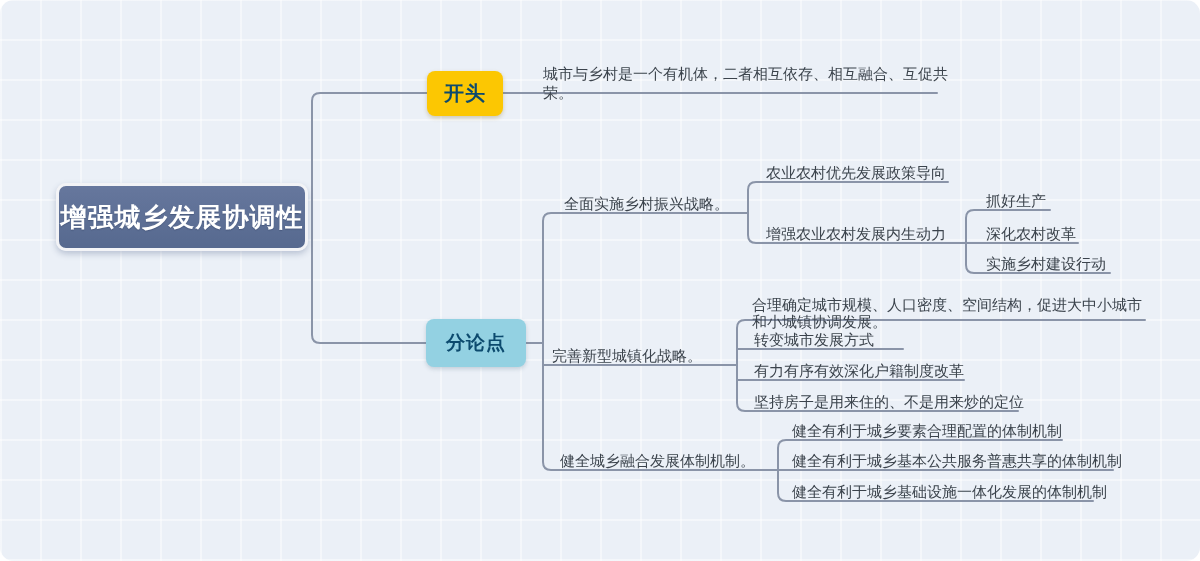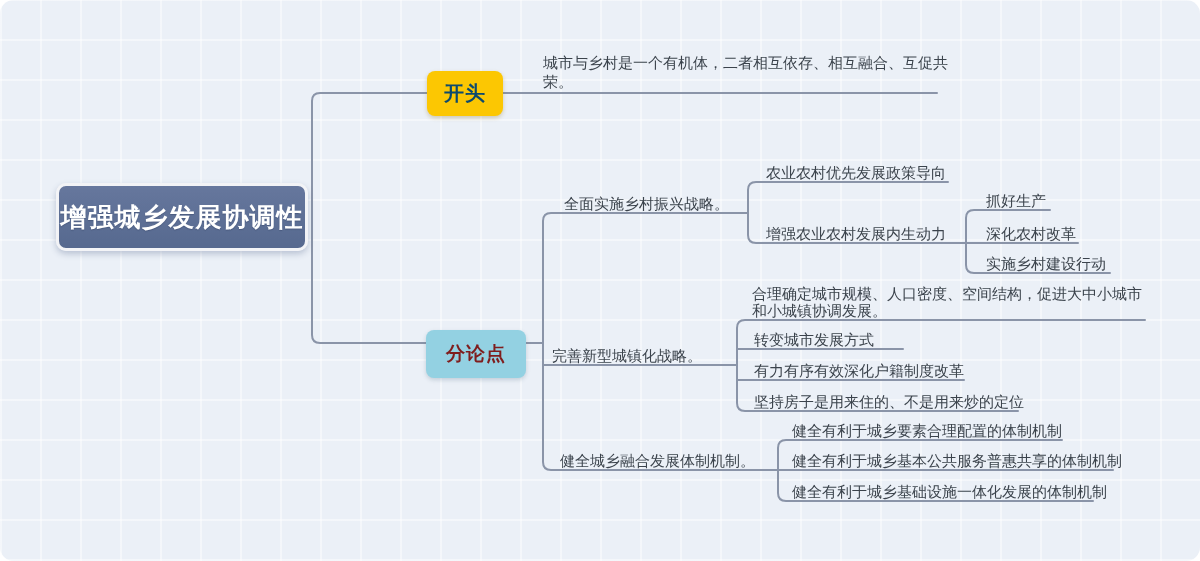--- a/index.html
+++ b/index.html
@@ -14,21 +14,21 @@
   }
   .connectors{position:absolute;left:0;top:0;}
   .topic{
     position:absolute;
     color:#3b434c;
     font-size:15px;
     line-height:17px;
     white-space:nowrap;
     cursor:default;
   }
-  .topic.wrap{white-space:normal;line-height:17px;}
+  .topic.wrap{white-space:normal;line-height:17px;margin-top:11px;}
   .node{
     position:absolute;
     display:flex;align-items:center;justify-content:center;
     border-radius:8px;
     box-sizing:border-box;
   }
   .node-root{
     left:56px;top:183px;width:252px;height:68px;
     background:linear-gradient(#66779d,#56698f);
     border:3px solid rgba(255,255,255,.92);
@@ -37,23 +37,23 @@
     box-shadow:0 3px 6px rgba(70,90,130,.30);
     text-shadow:0 1px 1px rgba(40,55,90,.35);
   }
   .node-intro{
     left:427px;top:71px;width:76px;height:45px;
     background:#fcc702;
     color:#0c4a6e;font-size:20px;font-weight:700;letter-spacing:1px;
     box-shadow:0 2px 4px rgba(140,110,20,.30);
   }
   .node-points{
-    left:426px;top:330px;width:100px;height:48px;
+    left:426px;top:319px;width:100px;height:48px;
     background:#93d1e2;
-    color:#7f1d1d;font-size:19px;font-weight:600;letter-spacing:1px;
+    color:#0c4a6e;font-size:19px;font-weight:600;letter-spacing:1px;
     box-shadow:0 2px 4px rgba(90,120,140,.28);
   }
 </style>
 </head>
 <body>
 
 <div class="stage">
 
   <svg class="connectors" width="1200" height="561" viewBox="0 0 1200 561">
     <g fill="none" stroke="#8a94a8" stroke-width="2" stroke-linecap="round">

